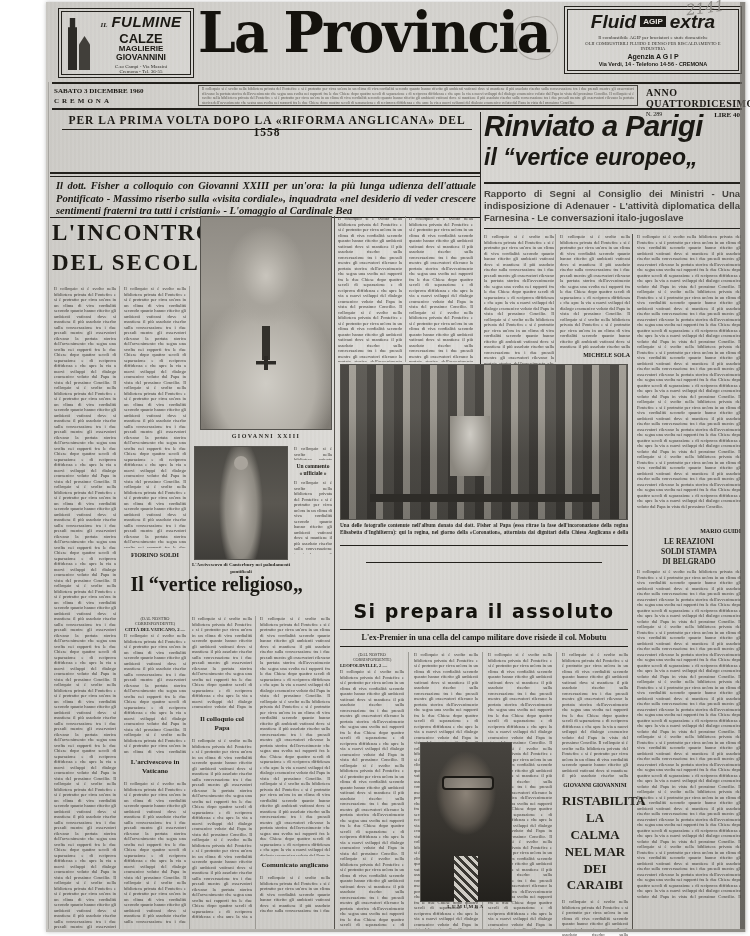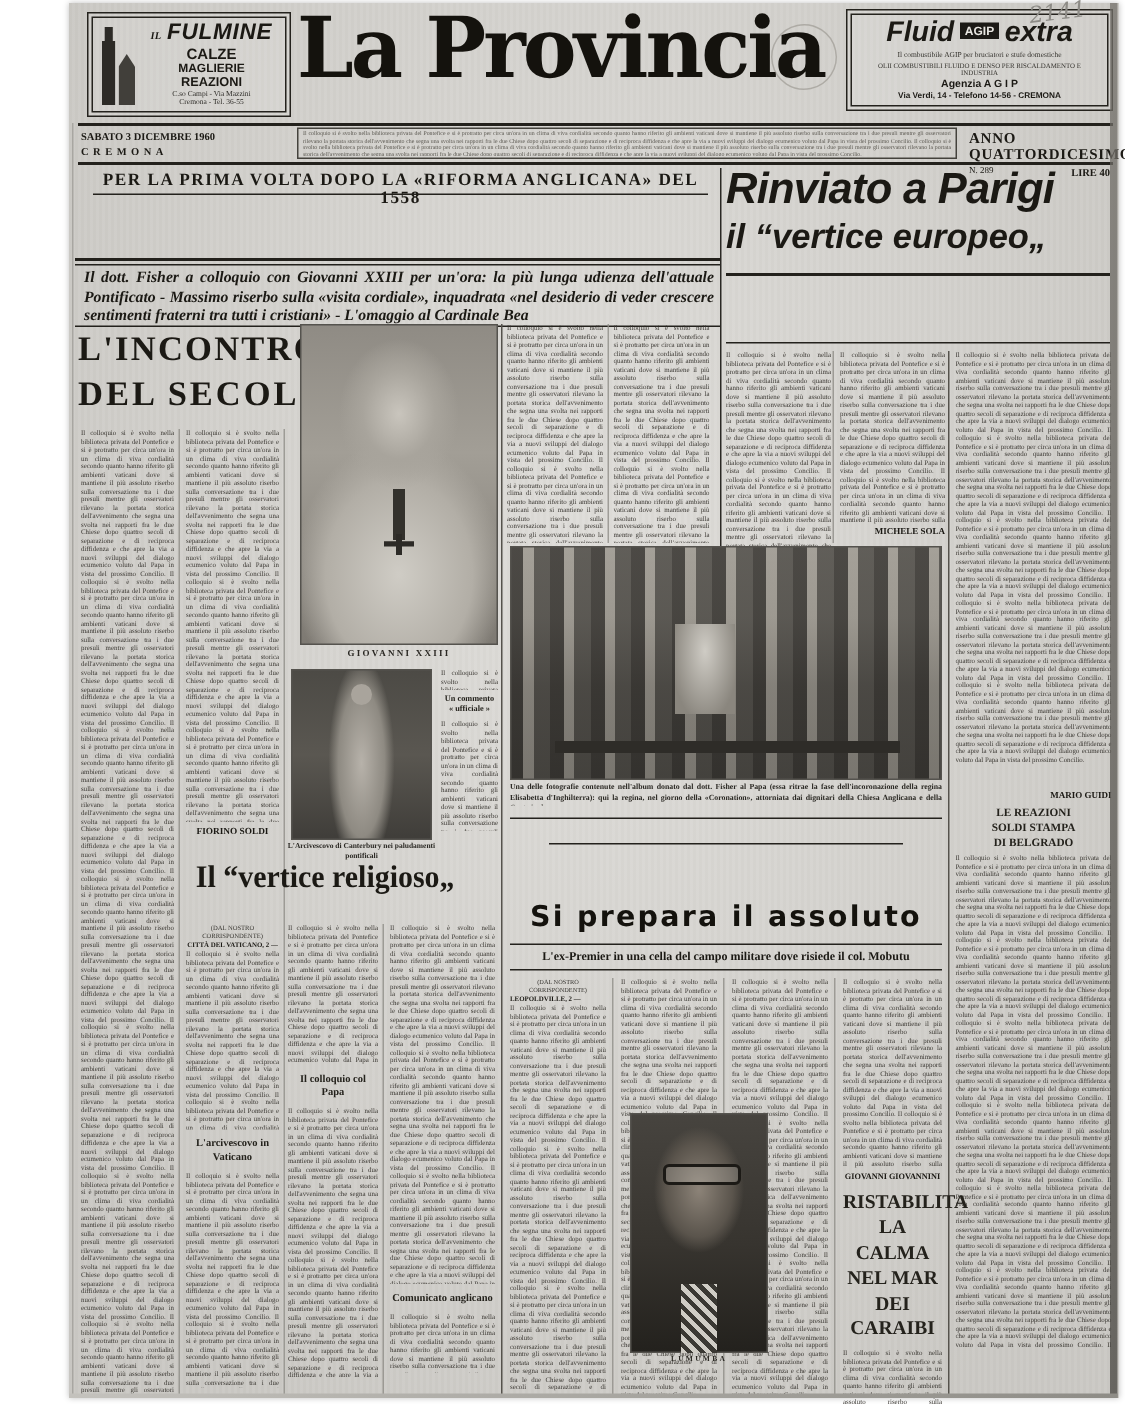--- a/index.html
+++ b/index.html
@@ -35,23 +35,23 @@
 
     <div class="abs dbox" style="left:12px;top:6px;width:136px;height:70px;box-sizing:border-box;">
       <div class="dbox-inner" style="display:flex;align-items:stretch;">
         <div style="width:30px;position:relative;">
           <div style="position:absolute;left:6px;bottom:4px;width:9px;height:52px;background:#2c2a26;clip-path:polygon(0 100%,100% 100%,100% 18%,80% 18%,80% 0,20% 0,20% 18%,0 18%);"></div>
           <div style="position:absolute;left:17px;bottom:4px;width:11px;height:34px;background:#413f3a;clip-path:polygon(0 100%,100% 100%,100% 25%,50% 0,0 25%);"></div>
         </div>
         <div style="flex:1;text-align:center;line-height:1;">
           <div style="margin-top:1px;"><span style="font:italic bold 7px 'Liberation Serif',serif;">IL</span>
             <span style="font:italic bold 15px 'Liberation Sans',sans-serif;letter-spacing:.5px;">FULMINE</span></div>
-          <div class="sansB" style="font-size:10px;margin-top:2px;">CALZE</div>
+          <div class="sansB" style="font-size:13px;margin-top:2px;">CALZE</div>
           <div class="sansB" style="font-size:8px;">MAGLIERIE</div>
-          <div class="sansB" style="font-size:8.5px;">REAZIONI</div>
+          <div class="sansB" style="font-size:8.5px;">GIOVANNINI</div>
           <div style="font-size:5px;color:#2e2c28;margin-top:2px;">C.so Campi - Via Mazzini</div>
           <div style="font-size:5px;color:#2e2c28;">Cremona - Tel. 36-55</div>
         </div>
       </div>
     </div>
 
     <div class="abs" style="left:152px;top:0;width:380px;height:60px;display:flex;align-items:center;">
       <span style="font:bold 56px 'DejaVu Serif',serif;letter-spacing:-2px;transform:scaleX(0.96);transform-origin:left center;white-space:nowrap;color:#14120d;">La Provincia</span>
     </div>
     <div class="abs" style="left:468px;top:14px;width:42px;height:42px;border:1px solid #8f8d85;border-radius:50%;transform:rotate(-12deg);opacity:.55;"></div>
@@ -93,20 +93,21 @@
     <div class="hrule" style="left:16px;top:127px;width:410px;height:1px;"></div>
     <div class="hrule" style="left:4px;top:170px;width:430px;height:2px;"></div>
     <div class="hrule" style="left:4px;top:174px;width:430px;height:1px;"></div>
     <div class="abs" style="left:10px;top:178px;width:420px;font:italic bold 10.5px 'Liberation Serif',serif;line-height:12.5px;text-align:justify;">Il dott. Fisher a colloquio con Giovanni XXIII per un'ora: la più lunga udienza dell'attuale Pontificato - Massimo riserbo sulla «visita cordiale», inquadrata «nel desiderio di veder crescere sentimenti fraterni tra tutti i cristiani» - L'omaggio al Cardinale Bea</div>
     <div class="hrule" style="left:4px;top:215px;width:430px;height:1px;"></div>
 
     <div class="vrule" style="left:434px;top:110px;height:254px;background:#2a2824;"></div>
     <div class="abs" style="left:438px;top:108px;width:258px;font:italic bold 29px 'Liberation Sans',sans-serif;letter-spacing:-.5px;white-space:nowrap;">Rinviato a Parigi</div>
     <div class="abs" style="left:438px;top:142px;width:258px;font:italic bold 23px 'Liberation Sans',sans-serif;white-space:nowrap;">il “vertice europeo„</div>
     <div class="hrule" style="left:438px;top:180px;width:256px;height:2px;"></div>
+    <div class="abs" style="left:438px;top:186px;width:256px;font:bold 9.5px 'Liberation Sans',sans-serif;color:#474540;line-height:12px;text-align:justify;">Rapporto di Segni al Consiglio dei Ministri - Una indisposizione di Adenauer - L'attività diplomatica della Farnesina - Le conversazioni italo-jugoslave</div>
     <div class="hrule" style="left:438px;top:226px;width:256px;height:1px;"></div>
     <div class="abs greek" style="left:438px;top:232px;width:70px;height:130px;">Il colloquio si è svolto nella biblioteca privata del Pontefice e si è protratto per circa un'ora in un clima di viva cordialità secondo quanto hanno riferito gli ambienti vaticani dove si mantiene il più assoluto riserbo sulla conversazione tra i due presuli mentre gli osservatori rilevano la portata storica dell'avvenimento che segna una svolta nei rapporti fra le due Chiese dopo quattro secoli di separazione e di reciproca diffidenza e che apre la via a nuovi sviluppi del dialogo ecumenico voluto dal Papa in vista del prossimo Concilio. Il colloquio si è svolto nella biblioteca privata del Pontefice e si è protratto per circa un'ora in un clima di viva cordialità secondo quanto hanno riferito gli ambienti vaticani dove si mantiene il più assoluto riserbo sulla conversazione tra i due presuli mentre gli osservatori rilevano la portata storica dell'avvenimento che segna una svolta nei rapporti fra le due Chiese dopo quattro secoli di separazione e di reciproca diffidenza e che apre la via a nuovi sviluppi del dialogo ecumenico voluto dal Papa in vista del prossimo Concilio. </div>
     <div class="gutter" style="left:509px;top:232px;height:128px;"></div>
     <div class="abs" style="left:514px;top:232px;width:70px;height:130px;">
       <div class="greek" style="height:116px;">Il colloquio si è svolto nella biblioteca privata del Pontefice e si è protratto per circa un'ora in un clima di viva cordialità secondo quanto hanno riferito gli ambienti vaticani dove si mantiene il più assoluto riserbo sulla conversazione tra i due presuli mentre gli osservatori rilevano la portata storica dell'avvenimento che segna una svolta nei rapporti fra le due Chiese dopo quattro secoli di separazione e di reciproca diffidenza e che apre la via a nuovi sviluppi del dialogo ecumenico voluto dal Papa in vista del prossimo Concilio. Il colloquio si è svolto nella biblioteca privata del Pontefice e si è protratto per circa un'ora in un clima di viva cordialità secondo quanto hanno riferito gli ambienti vaticani dove si mantiene il più assoluto riserbo sulla conversazione tra i due presuli mentre gli osservatori rilevano la portata storica dell'avvenimento che segna una svolta nei rapporti fra le due Chiese dopo quattro secoli di separazione e di reciproca diffidenza e che apre la via a nuovi sviluppi del dialogo ecumenico voluto dal Papa in vista del prossimo Concilio. </div>
       <div class="serifB" style="font-size:6px;text-align:right;margin-top:2px;">MICHELE SOLA</div>
     </div>
 
     <div class="vrule" style="left:586px;top:232px;height:696px;"></div>
     <div class="abs" style="left:591px;top:232px;width:104px;height:696px;">

